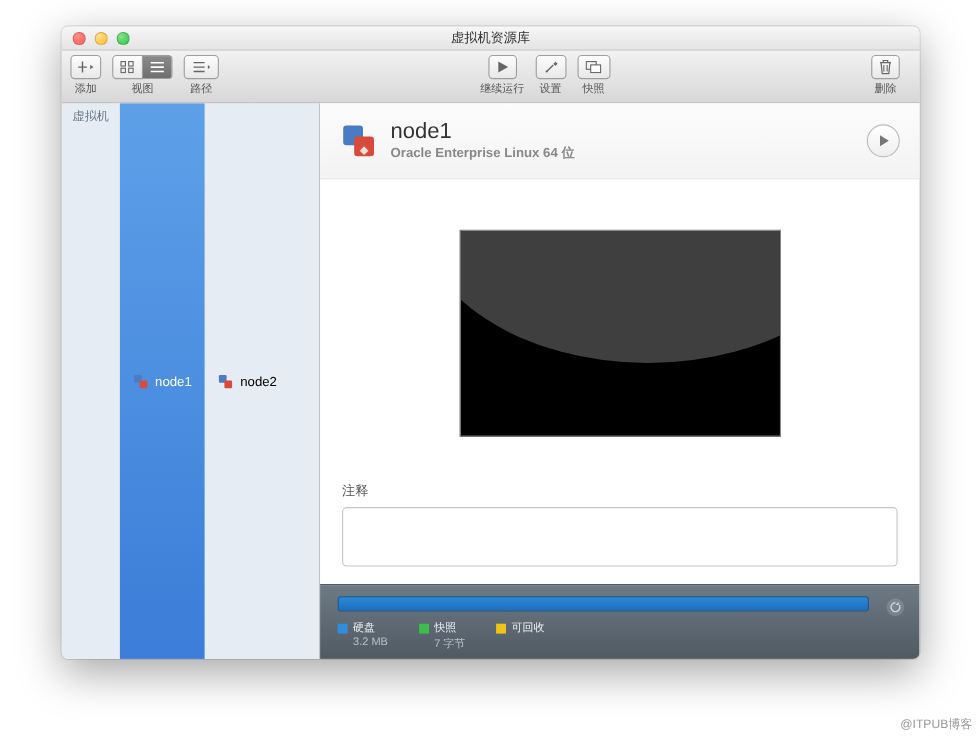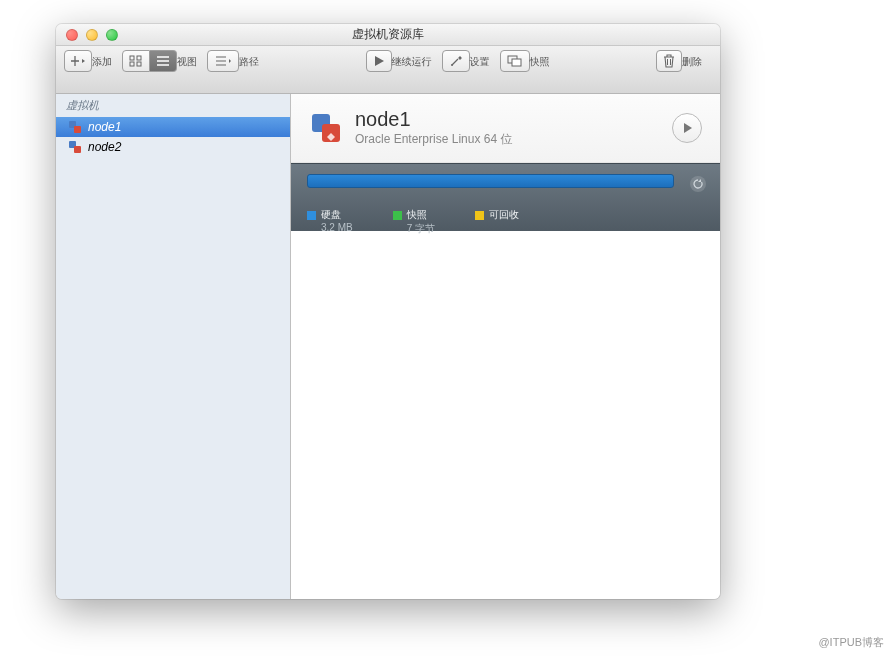--- a/index.html
+++ b/index.html
@@ -1,65 +1,65 @@
 <!DOCTYPE html>
 <html><head>
 <meta charset="utf-8">
 <style>
 * { margin: 0; padding: 0; box-sizing: border-box; font-family: -apple-system, "Helvetica Neue", Arial, sans-serif; }
 body { background: #fff; width: 890px; height: 672px; position: relative; }
-.window { position: absolute; left: 56px; top: 24px; width: 664px; height: 575px; border-radius: 6px; box-shadow: 0 12px 40px rgba(0,0,0,0.35), 0 0 0 1px rgba(0,0,0,0.1); overflow: hidden; background: #ededed; display: flex; flex-direction: column; }
+.window { position: absolute; left: 56px; top: 24px; width: 780px; height: 575px; border-radius: 6px; box-shadow: 0 12px 40px rgba(0,0,0,0.35), 0 0 0 1px rgba(0,0,0,0.1); overflow: hidden; background: #ededed; display: flex; flex-direction: column; }
 .titlebar { height: 22px; background: linear-gradient(#f7f7f7,#e4e4e4); display: flex; align-items: center; position: relative; border-bottom: 1px solid #c8c8c8; }
 .traffic { display: flex; gap: 8px; padding-left: 10px; }
 .dot { width: 12px; height: 12px; border-radius: 50%; border: 1px solid rgba(0,0,0,0.15); }
 .dot.red { background: radial-gradient(circle at 30% 30%, #ff8f88, #ff5f57); }
 .dot.yellow { background: radial-gradient(circle at 30% 30%, #ffe08a, #febc2e); }
 .dot.green { background: radial-gradient(circle at 30% 30%, #88e18f, #28c840); }
 .title { position: absolute; left: 0; right: 0; text-align: center; font-size: 12px; color: #333; pointer-events: none; }
 .toolbar { height: 48px; background: linear-gradient(#f2f2f2,#d7d7d7); border-bottom: 1px solid #b6b6b6; display: flex; align-items: flex-start; padding: 4px 8px 0; }
-.tb-group { display: flex; flex-direction: row; align-items: center; margin-right: 10px; }
+.tb-group { display: flex; flex-direction: column; align-items: center; margin-right: 10px; }
 .tb-btnrow { display: flex; }
 .tb-btn { height: 22px; min-width: 26px; padding: 0 6px; background: linear-gradient(#fdfdfd,#e8e8e8); border: 1px solid #9e9e9e; display: flex; align-items: center; justify-content: center; font-size: 11px; color: #555; cursor: pointer; }
 .tb-btn.active { background: linear-gradient(#8a8a8a,#6f6f6f); color: #fff; }
 .tb-btn:first-child { border-radius: 4px 0 0 4px; }
 .tb-btn:last-child { border-radius: 0 4px 4px 0; }
 .tb-btn:only-child { border-radius: 4px; }
 .tb-btn + .tb-btn { border-left: none; }
 .tb-label { font-size: 10px; color: #555; margin-top: 2px; }
 .tb-spacer { flex: 1; }
 .content { flex: 1; display: flex; min-height: 0; }
-.sidebar { width: 235px; background: #e6ecf3; border-right: 1px solid #bfbfbf; display: flex; flex-direction: column; font-size: 12px; font-style: italic; }
+.sidebar { width: 235px; background: #e6ecf3; border-right: 1px solid #bfbfbf; display: flex; flex-direction: row; font-size: 12px; }
 .sb-header { padding: 4px 10px; color: #6c7a8a; font-size: 11px; }
 .sb-item { display: flex; align-items: center; gap: 6px; padding: 3px 12px; cursor: pointer; }
 .sb-item.selected { background: linear-gradient(#5ea0e8,#3b7dd8); color: #fff; }
 .vm-icon { width: 14px; height: 14px; display: inline-flex; align-items: center; justify-content: center; }
 .main { flex: 1; display: flex; flex-direction: column; background: #fff; min-width: 0; }
 .vm-header { display: flex; align-items: center; padding: 14px 18px; border-bottom: 1px solid #e6e6e6; background: linear-gradient(#fcfcfc,#f3f3f3); }
 .vm-bigicon { width: 34px; height: 34px; margin-right: 12px; }
 .vm-title { font-size: 20px; color: #333; font-weight: 400; }
-.vm-sub { font-size: 12px; color: #888; }
+.vm-sub { font-size: 12px; color: #888; font-weight: bold; }
 .play-circle { margin-left: auto; width: 30px; height: 30px; border-radius: 50%; border: 1px solid #bbb; background: linear-gradient(#fff,#eee); display: flex; align-items: center; justify-content: center; cursor: pointer; }
 .preview-zone { flex: 1; display: flex; flex-direction: column; padding: 12px 20px 16px; overflow: hidden; }
 .preview-wrap { flex: 1; display: flex; align-items: center; justify-content: center; }
 .screen { width: 292px; height: 188px; background: #000; border: 1px solid #888; position: relative; overflow: hidden; }
 .screen::before { content: ""; position: absolute; left: -40px; top: -30px; width: 420px; height: 150px; background: #3f3f3f; border-radius: 0 0 70% 70%/0 0 130% 130%; }
 .notes-label { font-size: 12px; color: #555; margin: 8px 0 6px; }
 .notes-box { height: 54px; border: 1px solid #c7c7c7; border-radius: 4px; background: #fff; }
 .footer { height: 68px; background: linear-gradient(#6e7a84,#4f5a63); border-top: 1px solid #3f4a52; padding: 10px 16px 6px; color: #eef1f3; font-size: 10px; position: relative; }
 .bar { height: 14px; background: linear-gradient(#2b88d8,#1d6fbc); border: 1px solid #1a5a95; border-radius: 3px; margin-right: 30px; }
 .reload { position: absolute; right: 14px; top: 12px; width: 16px; height: 16px; border-radius: 50%; background: rgba(255,255,255,0.15); display: flex; align-items: center; justify-content: center; cursor: pointer; }
-.legend { display: flex; gap: 40px; margin-top: 20px; }
+.legend { display: flex; gap: 28px; margin-top: 8px; }
 .legend-item { display: flex; flex-direction: column; }
 .legend-top { display: flex; align-items: center; gap: 5px; }
 .sq { width: 9px; height: 9px; }
 .sq.blue { background: #2f8fde; }
 .sq.green { background: #3cbf4a; }
 .sq.yellow { background: #f0c419; }
 .legend-sub { color: #b7c0c7; margin-left: 14px; text-align: center; }
-.watermark { position: absolute; right: 6px; bottom: 22px; font-size: 11px; color: #999; }
+.watermark { position: absolute; right: 6px; bottom: 6px; font-size: 11px; color: #999; }
 svg { display: block; }
 </style>
 </head>
 <body>
 
 <div class="window">
   <div class="titlebar">
     <div class="traffic">
       <div class="dot red"></div>
       <div class="dot yellow"></div>
@@ -200,20 +200,27 @@
           <div class="vm-title">node1</div>
           <div class="vm-sub">Oracle Enterprise Linux 64 位</div>
         </div>
         <div class="play-circle">
           <svg width="12" height="12" viewBox="0 0 12 12">
               <path d="M3 1l8 5-8 5z" fill="#777"></path>
             </svg>
         </div>
       </div>
 
+      <div class="preview-zone">
+        <div class="preview-wrap">
+          <div class="screen"></div>
+        </div>
+        <div class="notes-label">注释</div>
+        <div class="notes-box"></div>
+      </div>
 
       <div class="footer">
         <div class="bar"></div>
         <div class="reload">
           <svg width="10" height="10" viewBox="0 0 10 10">
               <path d="M5 1a4 4 0 1 0 3.5 2" fill="none" stroke="#cfd6db" stroke-width="1.3"></path>
               <path d="M8 0v3h-3z" fill="#cfd6db"></path>
             </svg>
         </div>
         <div class="legend">

